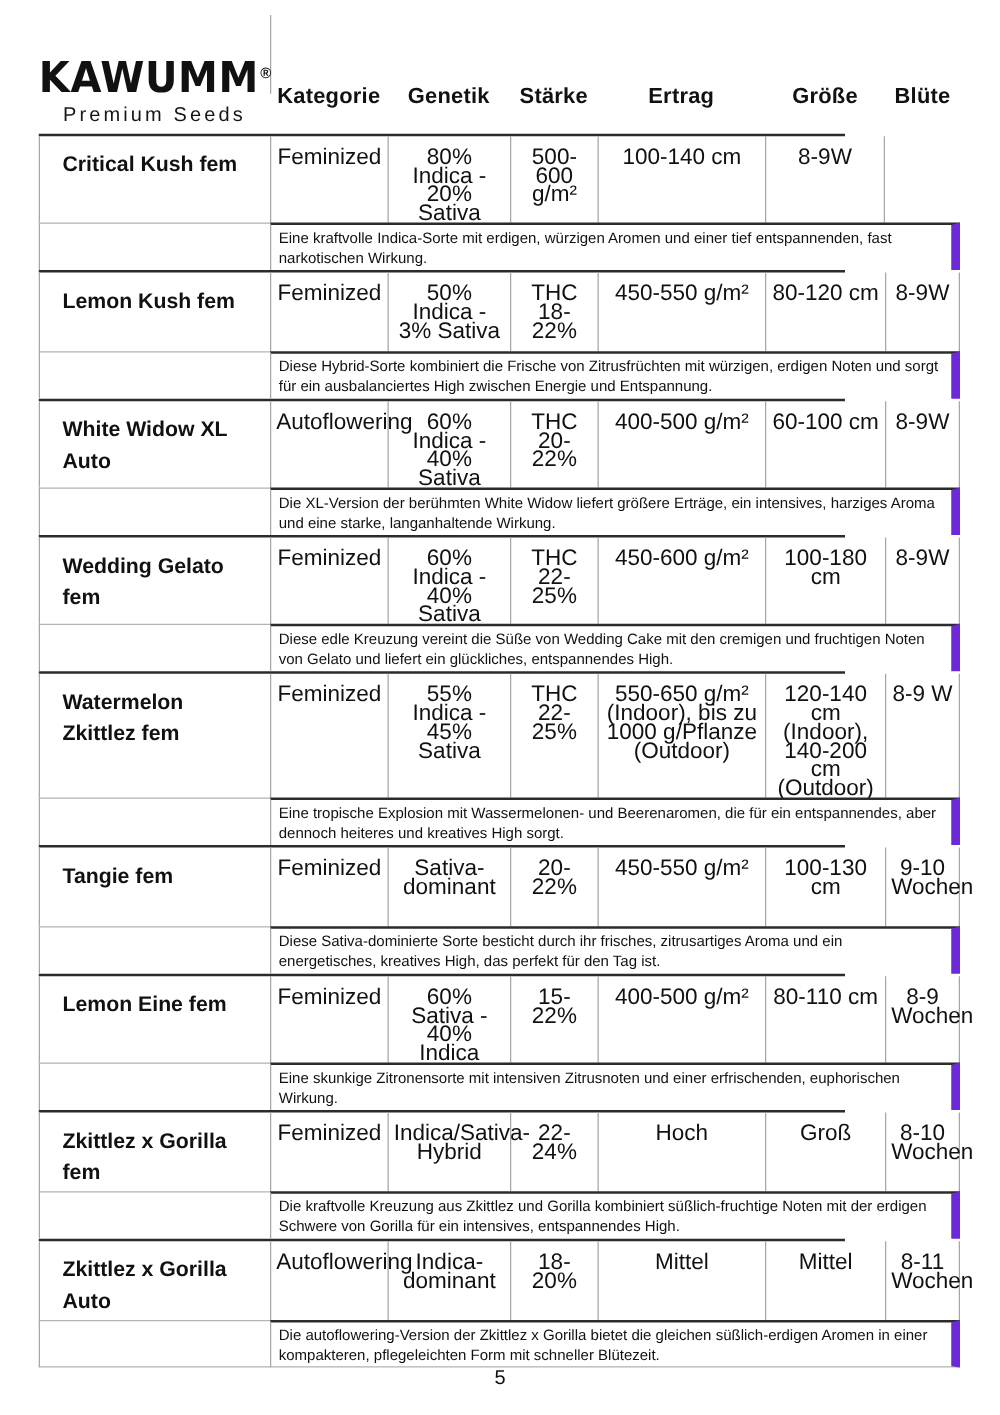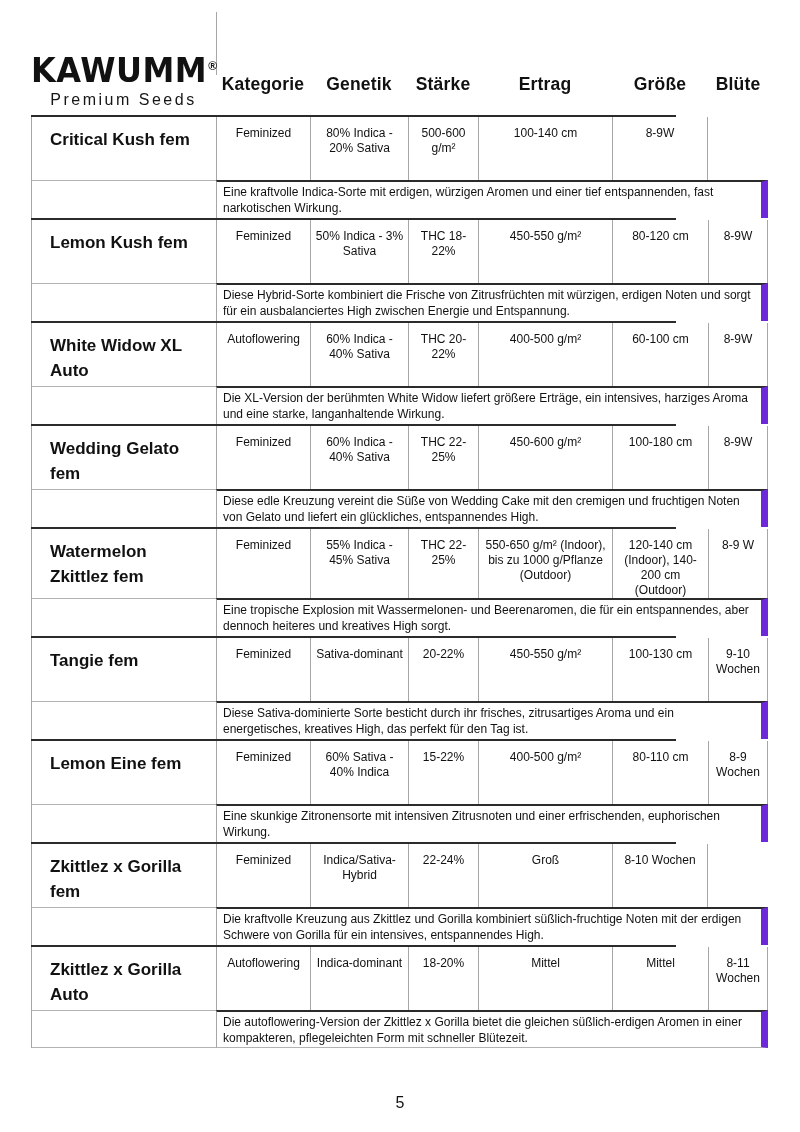--- a/index.html
+++ b/index.html
@@ -6,21 +6,21 @@
   html,body { background:#e9e9e9; }
   .page {
     position:relative;
     width:800px; height:1132px;
     background:#ffffff;
     margin:0 auto;
     font-family:"Liberation Sans","DejaVu Sans",sans-serif;
     color:#111111;
     overflow:hidden;
   }
-  .tbl { position:absolute; left:31px; top:40px; width:645px; }
+  .tbl { position:absolute; left:31px; top:32px; width:645px; }
 
   
   .hdr-row {
     display:grid;
     grid-template-columns:185px 94px 98px 70px 134px 96px 60px;
     height:75px;
   }
   .hdr-cell {
     display:flex; align-items:center; justify-content:center;
     padding-top:14px;
@@ -47,21 +47,21 @@
     min-height:65px;
     border-top:2px solid #2b2b2b;
   }
   .data-row > div { border-left:1px solid #a6a6a6; }
   .data-row > div:last-child { border-right:1px solid #a6a6a6; }
   .name-cell {
     font-weight:bold; font-size:17px; line-height:25px;
     padding:10px 12px 0 18px;
   }
   .cell {
-    font-size:12px; line-height:15px; text-align:center;
+    font-size:18px; line-height:15px; text-align:center;
     padding:9px 4px 0 4px;
   }
   .desc-row {
     display:grid;
     grid-template-columns:185px 552px;
     min-height:38px;
   }
   .desc-empty {
     border-left:1px solid #a6a6a6;
     border-top:1px solid #b3b3b3;
@@ -198,20 +198,21 @@
     <div class="desc-row">
       <div class="desc-empty"></div>
       <div class="desc-cell">Eine skunkige Zitronensorte mit intensiven Zitrusnoten und einer erfrischenden, euphorischen Wirkung.</div>
     </div>
 
     <div class="data-row">
       <div class="name-cell">Zkittlez x Gorilla fem</div>
       <div class="cell">Feminized</div>
       <div class="cell">Indica/Sativa-Hybrid</div>
       <div class="cell">22-24%</div>
+      <div class="cell">Hoch</div>
       <div class="cell">Groß</div>
       <div class="cell">8-10 Wochen</div>
     </div>
     <div class="desc-row">
       <div class="desc-empty"></div>
       <div class="desc-cell">Die kraftvolle Kreuzung aus Zkittlez und Gorilla kombiniert süßlich-fruchtige Noten mit der erdigen Schwere von Gorilla für ein intensives, entspannendes High.</div>
     </div>
 
     <div class="data-row">
       <div class="name-cell">Zkittlez x Gorilla Auto</div>

